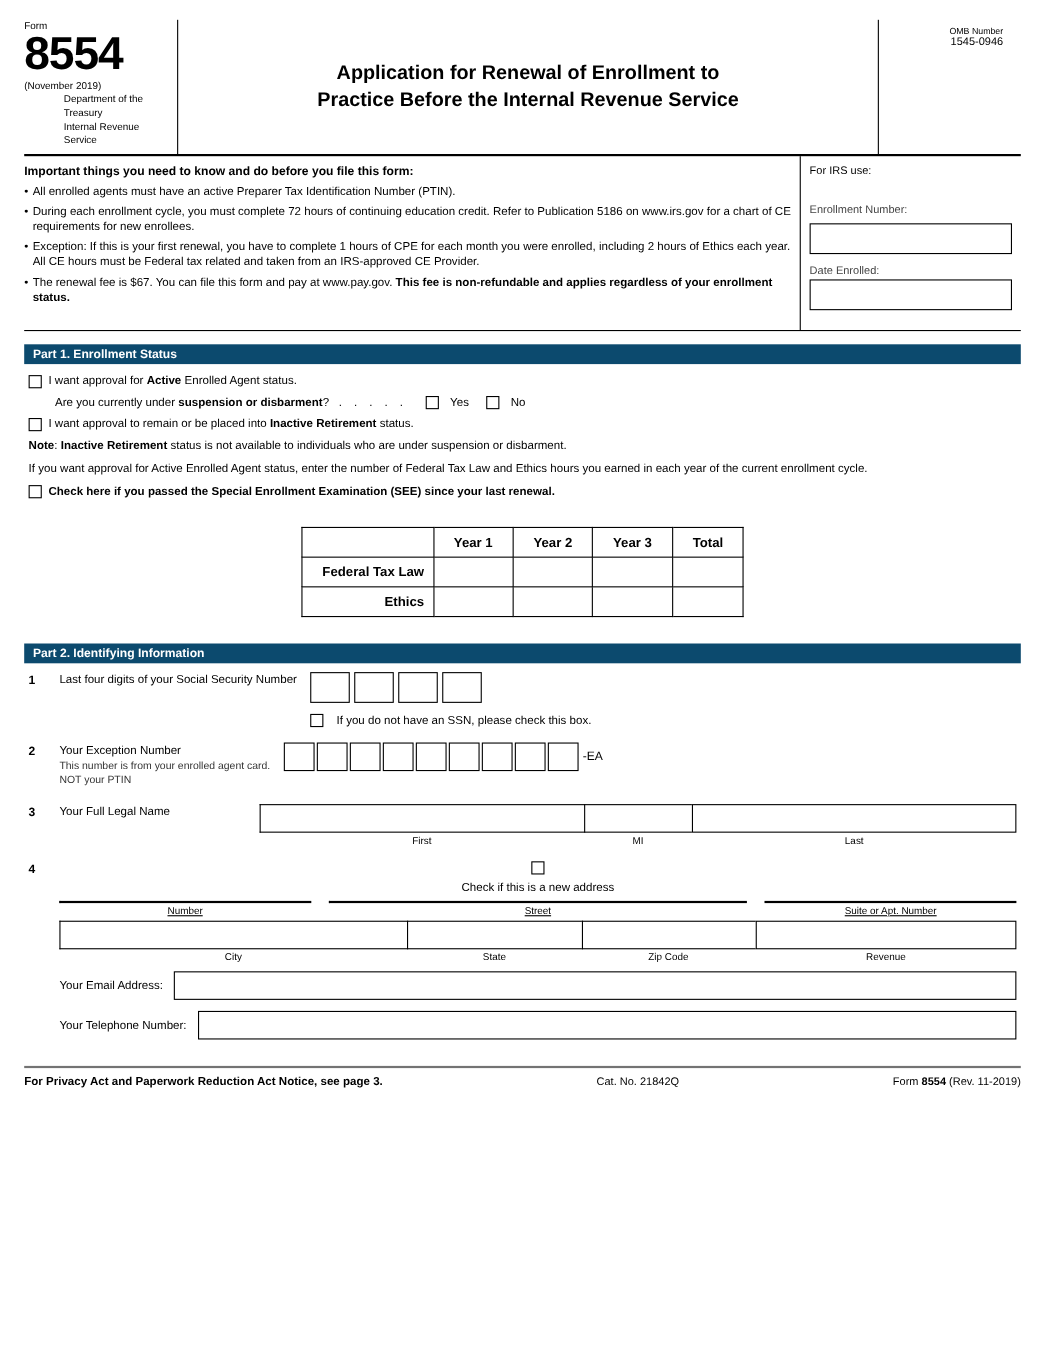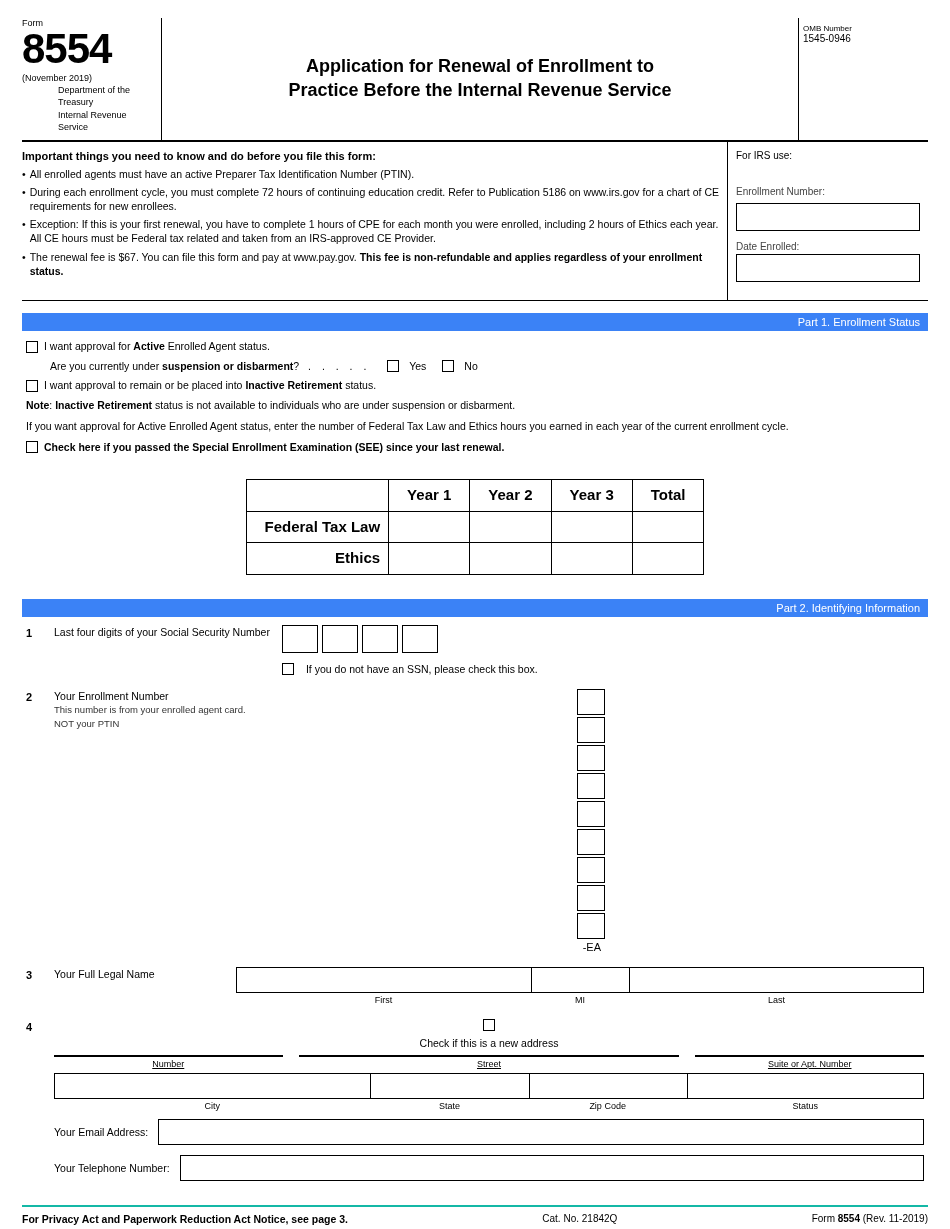--- a/index.html
+++ b/index.html
@@ -65,23 +65,23 @@
       text-align: center;
     }
     .header-title h1 {
       font-size: 18px;
       font-weight: bold;
       line-height: 1.3;
     }
     .header-right {
       width: 130px;
       border-left: 1px solid #000;
-      padding: 6px 4px;
+      padding: 6px 16px;
       font-size: 9px;
-      text-align: left;
+      text-align: right;
     }
     .omb-label { font-size: 8px; }
     .omb-number { font-size: 10px; }
 
     
     .info-section {
       display: flex;
       border-bottom: 1px solid #000;
     }
     .info-left {
@@ -126,28 +126,27 @@
       margin-top: 2px;
     }
     .date-enrolled-label {
       font-size: 10px;
       margin-top: 8px;
       color: #444;
     }
 
     
     .part-header {
-      background: #3b82f6;
+      background: #0c4a6e;
       color: #fff;
-      font-weight: normal;
+      font-weight: bold;
       font-size: 11px;
       padding: 3px 8px;
       margin-top: 12px;
       margin-bottom: 8px;
-      text-align: right;
     }
 
     
     .part1-content {
       padding: 0 4px;
       font-size: 10.5px;
       line-height: 1.5;
     }
     .checkbox-row {
       display: flex;
@@ -190,21 +189,21 @@
     }
     .see-text {
       margin: 5px 0;
       font-size: 10.5px;
     }
 
     
     .cpe-table {
       border-collapse: collapse;
       margin: 24px auto;
-      font-size: 15px;
+      font-size: 12px;
     }
     .cpe-table th, .cpe-table td {
       border: 1px solid #000;
       padding: 4px 18px;
       text-align: center;
     }
     .cpe-table td:first-child {
       text-align: right;
       padding-right: 8px;
       font-weight: bold;
@@ -262,21 +261,20 @@
       align-items: center;
       font-size: 10.5px;
       gap: 6px;
     }
 
     
     .enroll-boxes {
       display: flex;
       align-items: center;
       gap: 2px;
-      flex-direction: column;
     }
     .enroll-box {
       width: 28px;
       height: 26px;
       border: 1px solid #000;
     }
     .ea-suffix {
       font-size: 11px;
       margin-left: 2px;
     }
@@ -294,24 +292,24 @@
       margin-top: 2px;
       color: #000;
     }
     .addr-box {
       height: 26px;
       border: 1px solid #000;
     }
 
     
     .footer {
-      border-top: 2px solid #14b8a6;
+      border-top: 2px solid #737373;
       display: flex;
       justify-content: space-between;
-      align-items: center;
+      align-items: flex-end;
       padding: 6px 0 0 0;
       font-size: 10px;
       margin-top: 0;
     }
     .footer-left { font-weight: bold; font-size: 10.5px; }
     .footer-center { font-size: 10px; }
     .footer-right { font-size: 10px; }
     .email-tel-row {
       display: flex;
       align-items: center;
@@ -482,21 +480,21 @@
         <div class="no-ssn-row">
           <div class="checkbox-box"></div>
           <span>If you do not have an SSN, please check this box.</span>
         </div>
       </div>
     </div>
 
     <div class="field-row">
       <div class="field-num">2</div>
       <div class="field-label field-label-block">
-        <div>Your Enrollment Number</div>
+        <div>Your Exception Number</div>
         <div class="field-label-small">This number is from your enrolled agent card.</div>
         <div class="field-label-small">NOT your PTIN</div>
       </div>
       <div class="field-inputs">
         <div class="enroll-boxes">
           <div class="enroll-box"></div>
           <div class="enroll-box"></div>
           <div class="enroll-box"></div>
           <div class="enroll-box"></div>
           <div class="enroll-box"></div>
@@ -561,21 +559,21 @@
           <div style="display:flex;flex-direction:column;flex:2;">
             <div class="addr-box" style="border-right:none;"></div>
             <div class="sub-label">State</div>
           </div>
           <div style="display:flex;flex-direction:column;flex:2;">
             <div class="addr-box" style="border-right:none;"></div>
             <div class="sub-label">Zip Code</div>
           </div>
           <div style="display:flex;flex-direction:column;flex:3;">
             <div class="addr-box"></div>
-            <div class="sub-label">Status</div>
+            <div class="sub-label">Revenue</div>
           </div>
         </div>
 
         <div class="email-tel-row">
           <span>Your Email Address:</span>
           <div class="email-tel-box"></div>
         </div>
 
         <div class="email-tel-row">
           <span>Your Telephone Number:</span>

